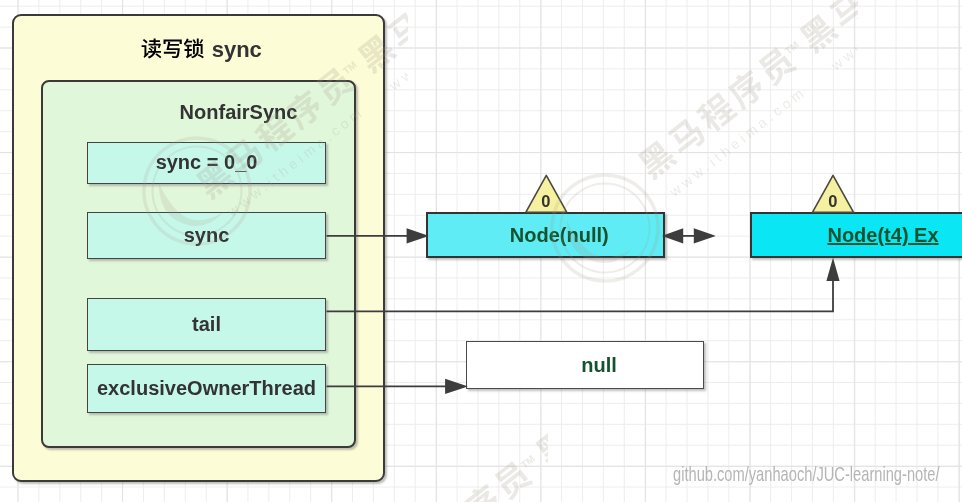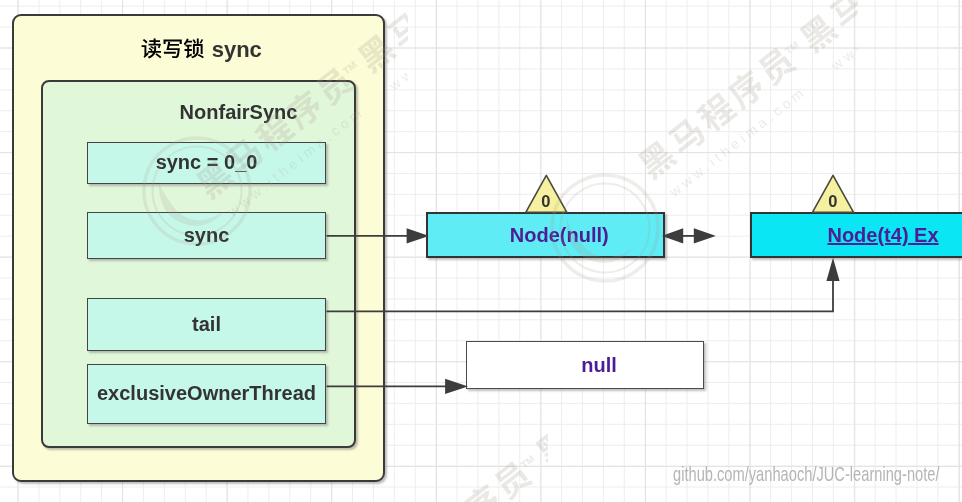--- a/index.html
+++ b/index.html
@@ -7,32 +7,32 @@
  linear-gradient(to right,#e2e2e2 1px,transparent 1px),
  linear-gradient(to bottom,#e2e2e2 1px,transparent 1px),
  linear-gradient(to right,#ededed 1px,transparent 1px),
  linear-gradient(to bottom,#ededed 1px,transparent 1px);
 background-size:104.6px 104.6px,104.6px 104.6px,20.92px 20.92px,20.92px 20.92px;
 background-position:17.5px 0,0 47.5px,17.5px 0,0 5.7px;}
 .bx{position:absolute;box-sizing:border-box;box-shadow:2px 2px 2px rgba(130,130,130,0.5);}
 .cell{background:#c6f8ea;border:1.5px solid #444;left:87px;width:239px;
  display:flex;align-items:center;justify-content:center;font-weight:bold;font-size:20px;color:#333;}
 .node{border:2.2px solid #333;display:flex;align-items:center;justify-content:center;
- font-weight:bold;font-size:20px;color:#4c1d95;top:212px;height:46px;padding-left:28px;}
+ font-weight:bold;font-size:20px;color:#14532d;top:212px;height:46px;padding-left:28px;}
 svg{position:absolute;left:0;top:0;}
 </style></head>
 <body>
 <div id="cv"></div>
 <div class="bx" style="left:12px;top:13.5px;width:373px;height:468px;background:#fcfcd6;border:2.5px solid #3a3a3a;border-radius:9px;"></div>
 <div class="bx" style="left:41px;top:79.5px;width:315px;height:368px;background:#e1f7da;border:2.5px solid #3a3a3a;border-radius:8px;"></div>
 <div style="position:absolute;left:41px;top:101px;width:315px;text-align:center;font-weight:bold;font-size:20px;color:#333;margin-left:40px;">NonfairSync</div>
 <div class="bx cell" style="top:141.5px;height:42px;">sync = 0_0</div>
 <div class="bx cell" style="top:212px;height:46.5px;">sync</div>
 <div class="bx cell" style="top:298px;height:53px;">tail</div>
-<div class="bx cell" style="top:363.5px;height:60px;">exclusiveOwnerThread</div>
+<div class="bx cell" style="top:363.5px;height:49px;">exclusiveOwnerThread</div>
 <div class="bx node" style="left:426px;width:238.5px;background:#5fecf5;">Node(null)</div>
 <div class="bx node" style="left:750px;width:238px;background:#0ae6f4;text-decoration:underline;">Node(t4) Ex</div>
 <div class="bx node" style="left:466px;top:341px;width:238px;height:48px;background:#fff;border-width:1.5px;border-color:#4a4a4a;">null</div>
 <svg width="962" height="502" viewBox="0 0 962 502">
 <defs>
 <path id="c-du" d="M393 771H904V672H393ZM590 850H707V566H590ZM428 439 476 496Q502 484 529 468Q557 452 583 436Q608 420 624 405L574 342Q550 364 508 392Q466 420 428 439ZM353 353 405 410Q432 397 460 380Q489 363 515 345Q541 327 557 310L503 246Q487 262 462 281Q437 300 408 319Q380 338 353 353ZM359 610H884V509H359ZM844 610H860L878 613L954 598Q940 540 923 482Q905 424 889 383L796 404Q808 440 822 493Q836 547 844 595ZM338 271H951V168H338ZM615 483H730V374Q730 330 723 280Q716 231 697 179Q677 128 639 78Q602 29 541 -16Q480 -61 390 -96Q383 -82 371 -65Q358 -48 344 -31Q330 -15 318 -4Q418 33 477 81Q537 129 566 181Q596 233 605 283Q615 334 615 377ZM678 90 749 158Q787 133 831 103Q874 72 913 41Q952 9 976 -17L900 -93Q877 -67 840 -34Q803 -1 760 32Q718 65 678 90ZM79 760 155 837Q183 816 216 790Q248 764 277 738Q305 712 323 691L242 603Q226 625 198 653Q170 680 139 709Q108 737 79 760ZM164 -83 135 29 156 68 326 212Q334 188 347 158Q360 127 371 110Q310 58 272 24Q235 -10 213 -30Q191 -50 181 -62Q170 -74 164 -83ZM164 -83Q159 -71 148 -56Q138 -40 126 -26Q115 -11 106 -3Q117 6 128 22Q139 37 146 58Q154 79 154 106V543H264V42Q264 42 249 29Q233 16 214 -5Q194 -26 179 -47Q164 -68 164 -83ZM32 543H235V428H32Z"></path>
 <path id="c-xie" d="M65 803H935V577H810V692H185V577H65ZM337 588H801V484H337ZM298 400H761V295H298ZM86 226H642V116H86ZM727 400H848Q848 400 847 391Q847 382 846 370Q845 358 844 351Q833 229 821 151Q809 72 794 28Q780 -17 759 -38Q738 -60 713 -69Q689 -78 655 -80Q628 -84 584 -83Q539 -82 490 -81Q489 -56 478 -24Q467 8 450 31Q500 27 545 26Q590 25 611 25Q628 25 638 27Q649 29 658 37Q674 50 686 89Q698 129 708 201Q718 274 726 383ZM283 680 403 669Q392 607 378 539Q365 470 351 406Q338 343 326 295H202Q216 346 231 412Q245 478 259 548Q273 619 283 680Z"></path>
 <path id="c-suo" d="M164 847 266 816Q245 758 215 701Q186 643 150 593Q114 543 74 505Q70 518 61 540Q52 562 40 583Q29 605 21 618Q65 660 103 721Q141 781 164 847ZM161 751H418V647H140ZM175 -87 156 14 188 51 395 159Q398 136 405 106Q411 76 417 59Q347 20 302 -5Q258 -31 233 -46Q208 -61 195 -71Q183 -80 175 -87ZM106 566H401V459H106ZM56 361H406V253H56ZM627 449H743V277Q743 228 731 178Q719 127 686 78Q654 30 593 -14Q532 -57 434 -92Q423 -73 401 -47Q378 -21 359 -5Q448 22 501 57Q555 92 582 130Q609 168 618 206Q627 245 627 279ZM679 47 752 120Q789 103 833 80Q876 58 916 34Q956 11 982 -9L905 -92Q881 -72 843 -47Q804 -22 761 3Q717 28 679 47ZM453 599H926V121H812V489H563V117H453ZM429 780 517 822Q546 784 573 737Q600 690 611 654L519 606Q512 630 498 661Q484 691 466 722Q448 754 429 780ZM856 819 959 785Q933 738 904 692Q876 646 852 613L768 645Q784 669 800 699Q816 729 831 761Q846 792 856 819ZM633 852H745V551H633ZM175 -87Q169 -77 157 -63Q144 -50 130 -37Q116 -24 106 -17Q119 -6 136 14Q153 35 165 62Q178 89 178 119V543H286V65Q286 65 275 53Q264 42 247 24Q231 6 214 -15Q198 -36 186 -55Q175 -74 175 -87Z"></path>
 <path id="c-hei" d="M260 719V529H735V719ZM145 816H856V432H145ZM282 679 356 705Q375 673 391 635Q407 598 412 569L332 540Q328 567 314 607Q300 646 282 679ZM131 384H870V290H131ZM52 239H949V135H52ZM439 776H559V185H439ZM634 708 723 677Q705 638 687 601Q668 563 653 535L578 564Q588 584 599 609Q610 634 619 660Q629 687 634 708ZM325 86 437 96Q446 56 451 9Q457 -38 457 -69L338 -84Q339 -51 336 -3Q332 44 325 86ZM527 82 640 105Q657 66 672 21Q687 -24 693 -57L572 -84Q568 -52 555 -5Q542 42 527 82ZM724 88 836 125Q859 98 883 67Q907 35 928 5Q949 -26 961 -51L841 -93Q831 -69 811 -37Q792 -6 769 27Q746 60 724 88ZM149 123 267 94Q251 44 222 -7Q193 -58 159 -94L43 -44Q75 -16 104 30Q133 76 149 123Z"></path>
 <path id="c-ma" d="M814 415H937Q937 415 936 406Q936 396 935 384Q935 372 933 365Q922 235 910 152Q897 69 882 23Q867 -24 846 -45Q826 -67 802 -76Q779 -85 747 -88Q721 -91 679 -91Q637 -91 591 -90Q590 -64 579 -31Q568 2 552 25Q597 21 638 20Q678 19 698 19Q713 19 724 22Q734 24 743 32Q759 45 771 86Q784 128 794 204Q805 280 814 396ZM124 798H703V681H124ZM209 634 330 626Q326 573 320 513Q314 454 308 399Q302 345 295 303H174Q182 347 188 403Q194 460 200 520Q206 580 209 634ZM210 415H850V303H210ZM53 212H715V97H53ZM679 798H692L712 802L801 795Q798 743 793 686Q787 629 781 570Q775 510 768 452Q761 394 755 341L635 350Q643 403 649 464Q656 524 662 583Q668 643 672 695Q677 747 679 785Z"></path>

